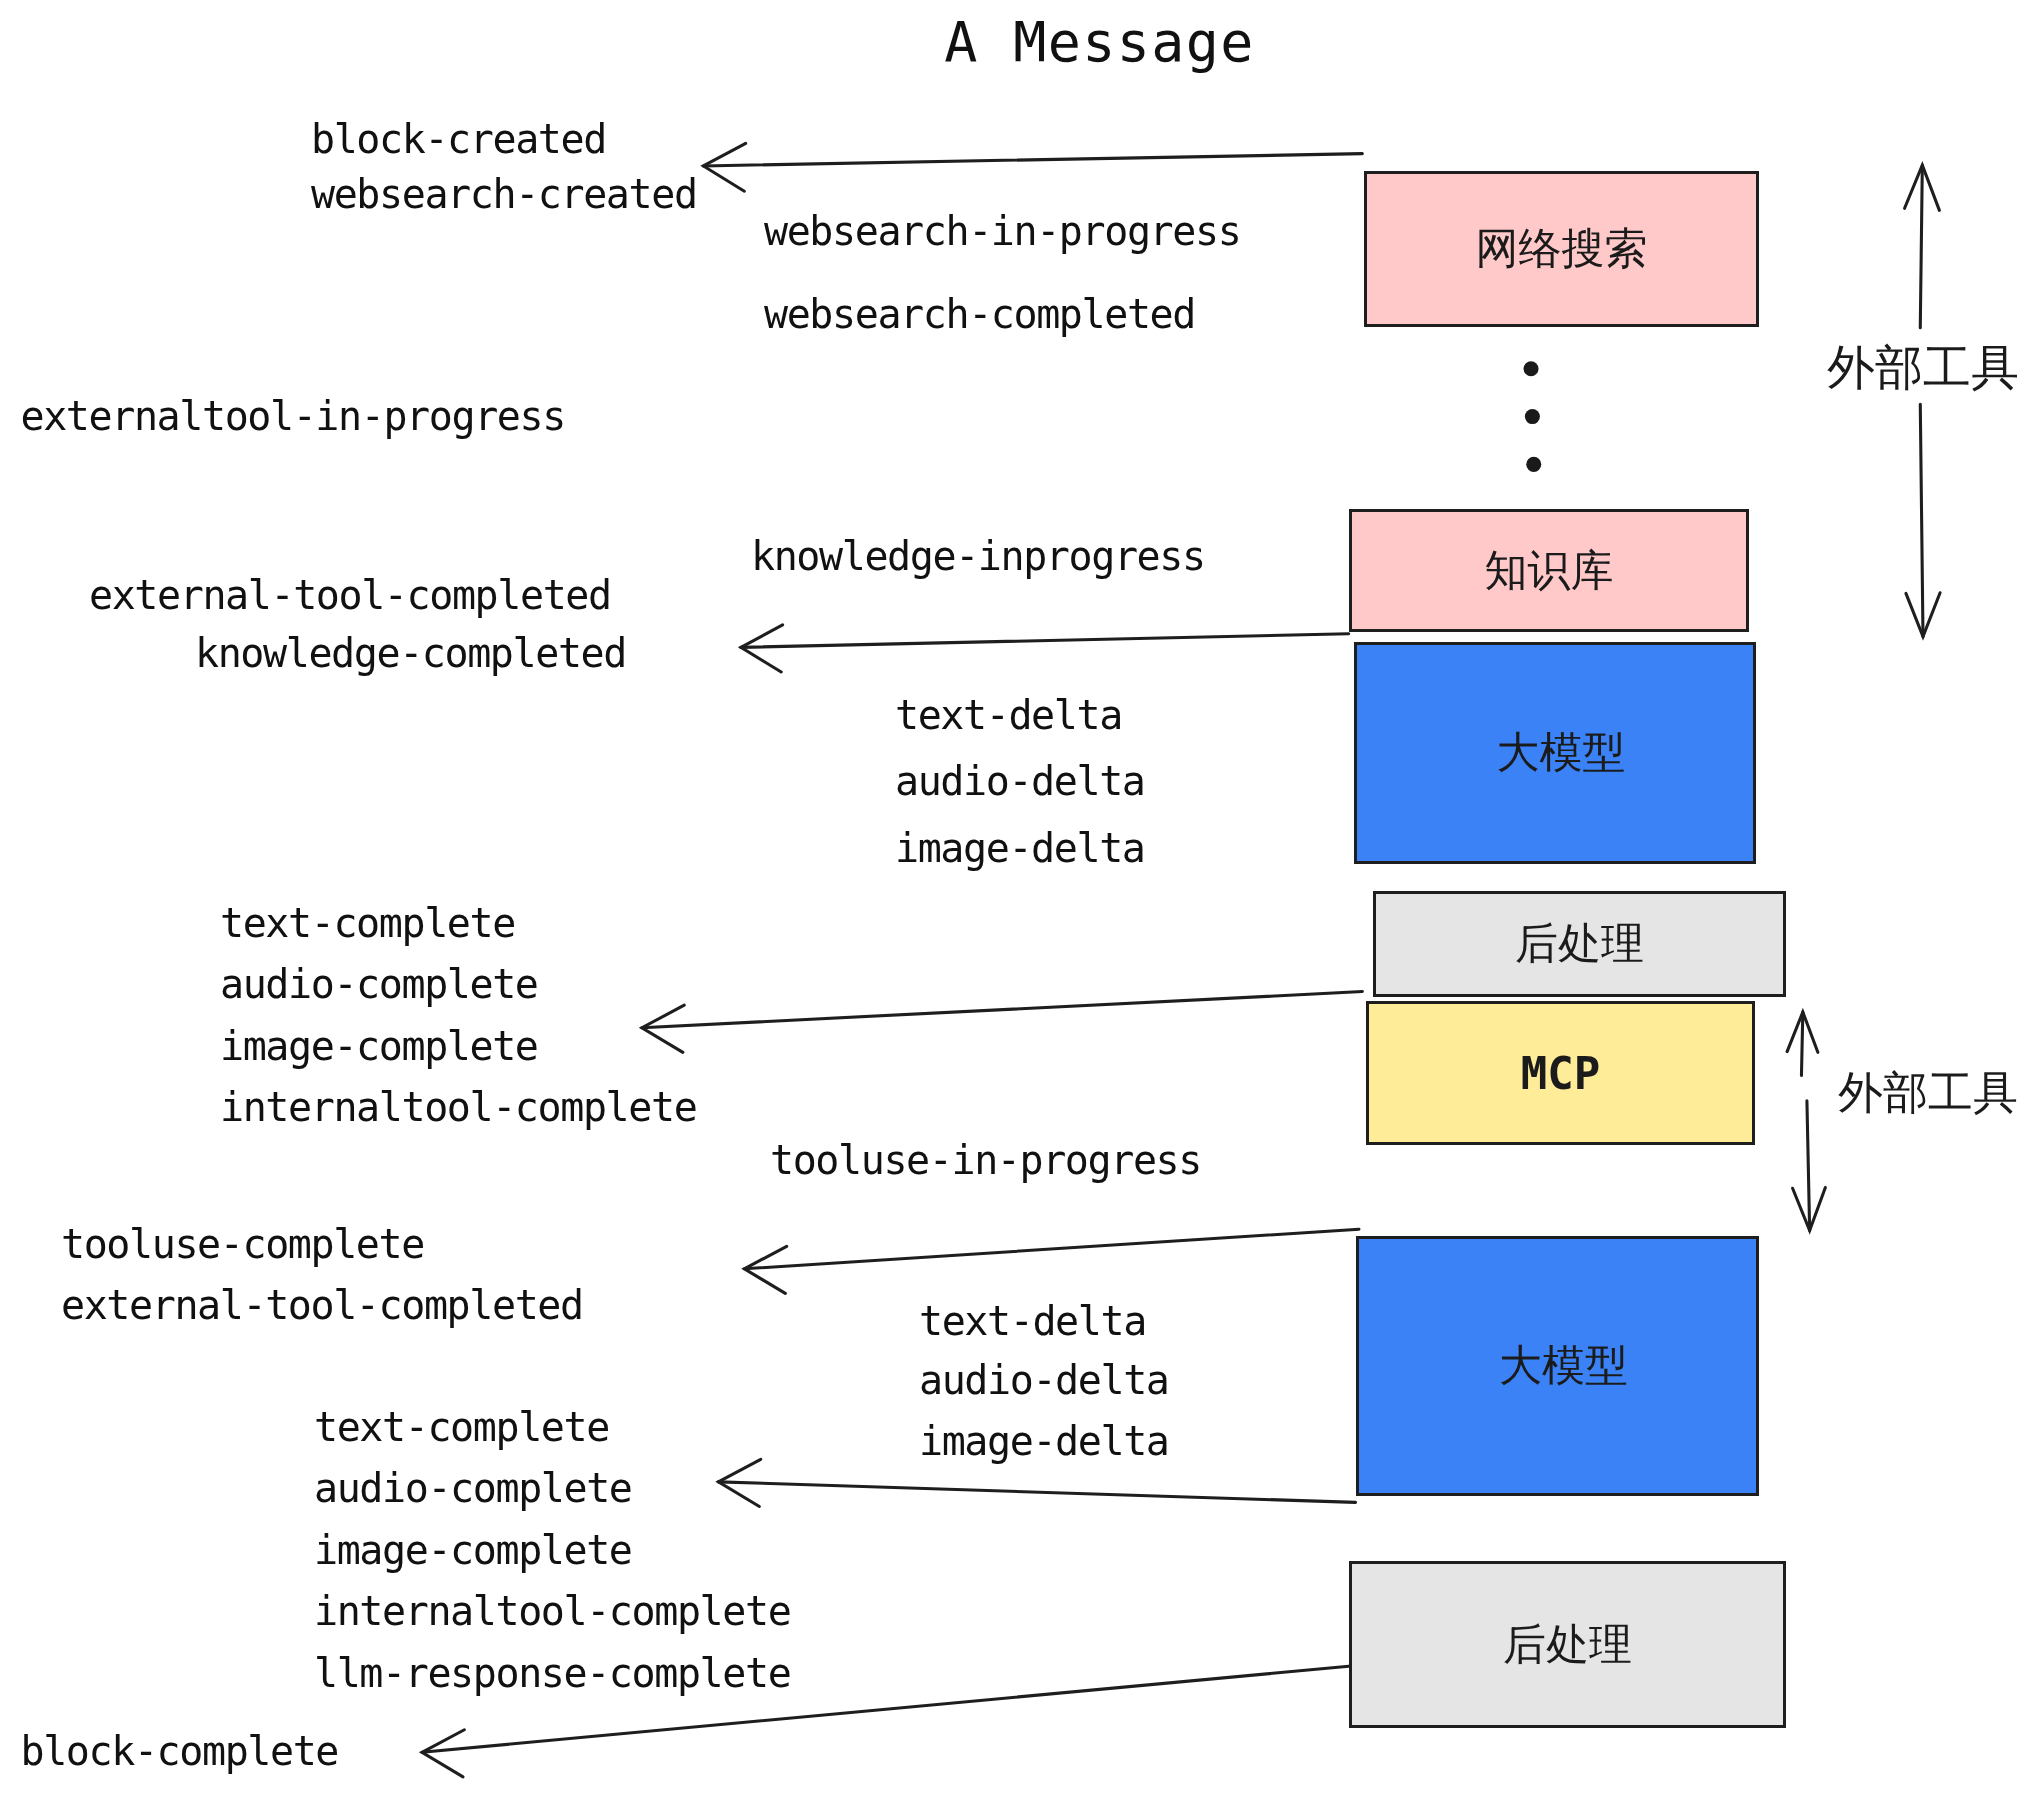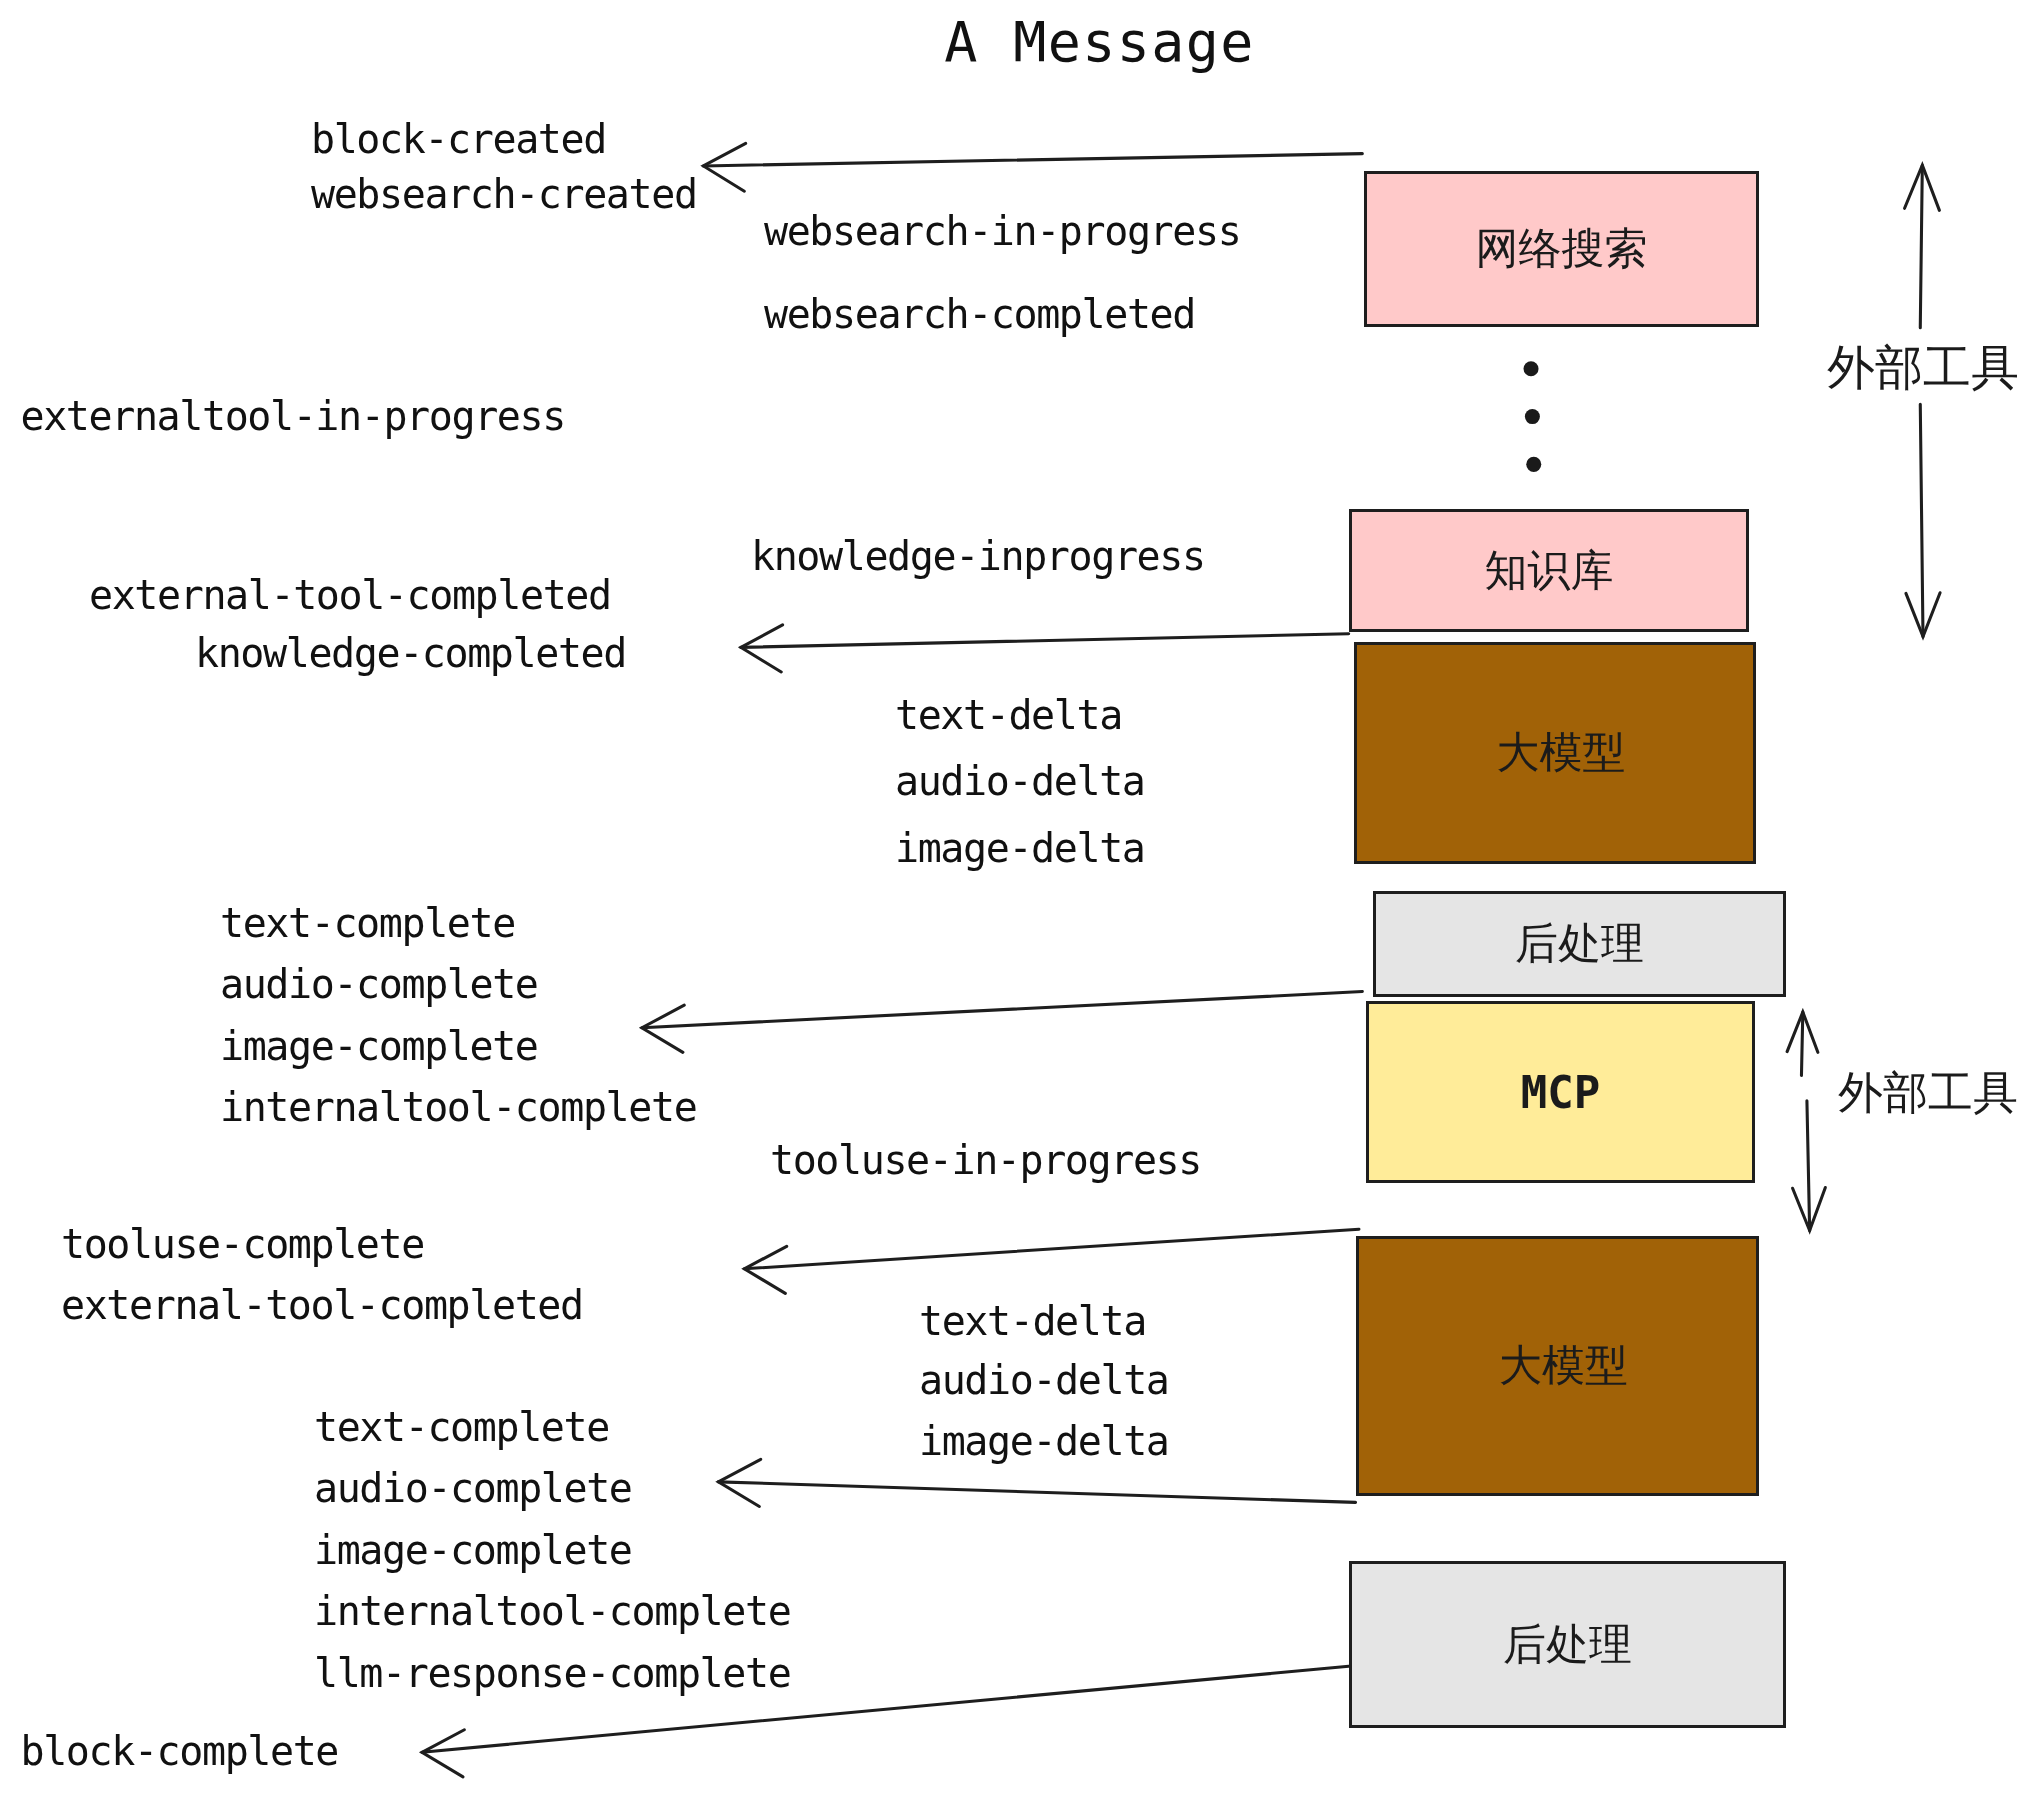--- a/index.html
+++ b/index.html
@@ -5,21 +5,21 @@
   html,body{margin:0;padding:0;background:#ffffff;}
   .canvas{position:relative;width:2035px;height:1796px;background:#ffffff;overflow:hidden;
           font-family:"DejaVu Sans Mono", monospace;color:#111111;}
   .layer{position:absolute;left:0;top:0;width:2035px;height:1796px;}
   .title{position:absolute;left:874px;top:10px;width:451px;text-align:center;
          font-size:55px;font-weight:400;letter-spacing:1.4px;white-space:nowrap;}
   .ev{position:absolute;font-size:40px;line-height:49px;white-space:nowrap;letter-spacing:-1.4px;}
   .box{position:absolute;border:3.4px solid #1e1e1e;display:flex;align-items:center;justify-content:center;
        box-sizing:border-box;font-family:Liberation Serif, serif;font-size:43px;color:#1b1b1b;}
   .box-pink{background:#ffc9c9;}
-  .box-green{background:#a16207;padding-left:12px;}
+  .box-green{background:#3b82f6;padding-left:12px;}
   .box-yellow{background:#ffec99;}
   .box-white{background:#e5e5e5;}
   .box-mcp{font-family:"DejaVu Sans Mono", monospace;font-size:44px;font-weight:600;}
   .annot{position:absolute;width:212px;text-align:center;font-family:"DejaVu Sans", sans-serif;
          font-size:48px;color:#1b1b1b;white-space:nowrap;}
   .annot-2{font-size:45px;}
   svg path, svg line, svg polyline{stroke:#1e1e1e;stroke-width:4.5;fill:none;stroke-linecap:round;}
   svg circle{fill:#1a1a1a;stroke:none;}
 </style>
 </head>
@@ -111,21 +111,21 @@
   <div class="ev" style="left:314px;top:1649px">llm-response-complete</div>
   <div class="ev" style="left:919px;top:1297px">text-delta</div>
   <div class="ev" style="left:919px;top:1356px">audio-delta</div>
   <div class="ev" style="left:919px;top:1417px">image-delta</div>
   <div class="ev" style="left:20.5px;top:1727px">block-complete</div>
 
   <div class="box box-pink" style="left:1364px;top:171px;width:395px;height:156px">网络搜索</div>
   <div class="box box-pink" style="left:1349px;top:509px;width:400px;height:123px">知识库</div>
   <div class="box box-green" style="left:1354px;top:642px;width:402px;height:222px">大模型</div>
   <div class="box box-white" style="left:1373px;top:891px;width:413px;height:106px">后处理</div>
-  <div class="box box-yellow box-mcp" style="left:1366px;top:1001px;width:389px;height:182px">MCP</div>
+  <div class="box box-yellow box-mcp" style="left:1366px;top:1001px;width:389px;height:144px">MCP</div>
   <div class="box box-green" style="left:1356px;top:1236px;width:403px;height:260px">大模型</div>
   <div class="box box-white" style="left:1349px;top:1561px;width:437px;height:167px">后处理</div>
 
   <div class="annot" style="left:1817px;top:336px">外部工具</div>
   <div class="annot annot-2" style="left:1822px;top:1063px">外部工具</div>
 
 </div>
 
 
 </body></html>

